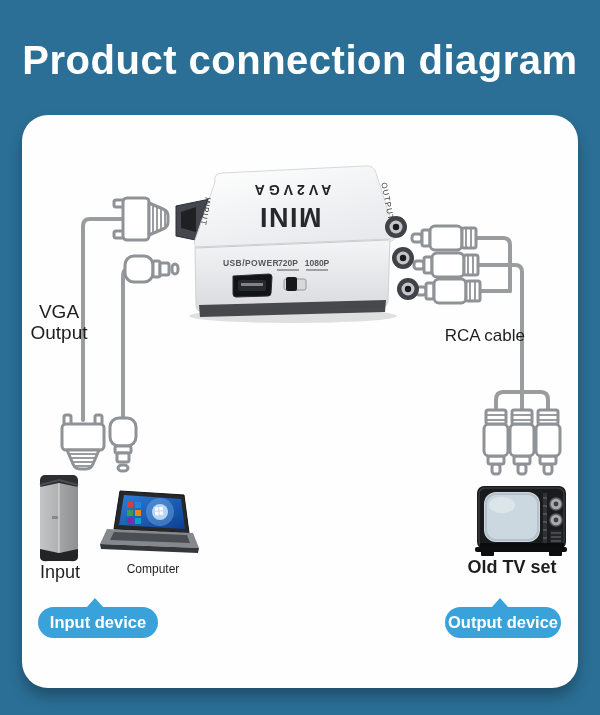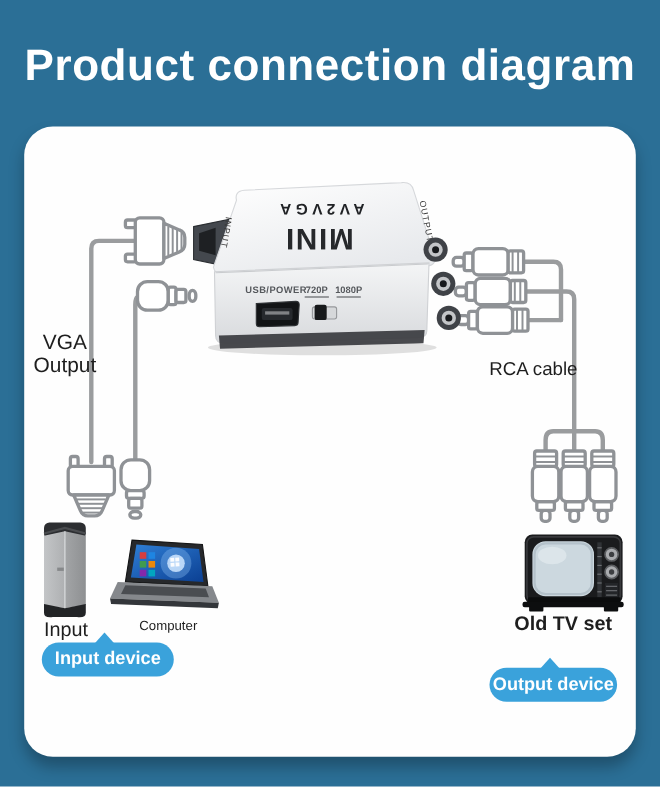--- a/index.html
+++ b/index.html
@@ -26,21 +26,21 @@
   .lbl-vga{left:16px;top:301px;width:86px;font-size:19px;line-height:21px;}
   .lbl-rca{left:425px;top:326px;width:100px;font-size:17px;text-align:right;}
   .lbl-hosts{left:28px;top:562px;width:64px;font-size:18px;}
   .lbl-computer{left:103px;top:562px;width:100px;font-size:12px;}
   .lbl-tv{left:460px;top:557px;width:104px;font-size:18px;font-weight:bold;}
   .bubble{
     position:absolute;height:31px;border-radius:16px;
     background:#3aa2db;color:#fff;font-size:16.5px;font-weight:600;
     display:flex;align-items:center;justify-content:center;
   }
-  .bubble-input{left:38px;top:584px;width:120px;text-align:center;}
+  .bubble-input{left:38px;top:607px;width:120px;text-align:center;}
   .bubble-output{left:445px;top:607px;width:116px;justify-content:center;}
   .tri{
     position:absolute;top:-9px;width:0;height:0;
     border-left:9px solid transparent;border-right:9px solid transparent;
     border-bottom:10px solid #3aa2db;
   }
   .bubble-input .tri{left:48px;}
   .bubble-output .tri{left:46px;}
 </style>
 </head>

